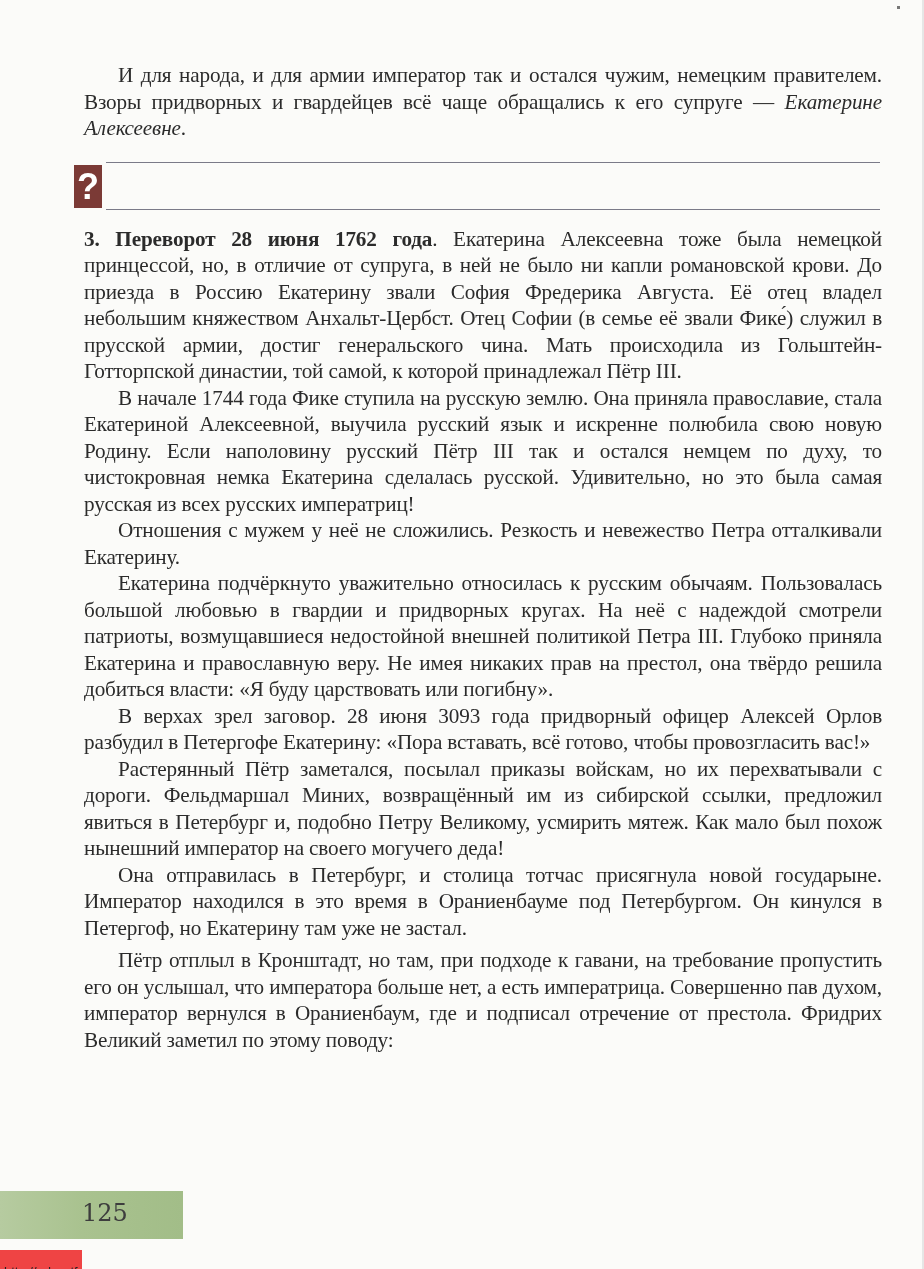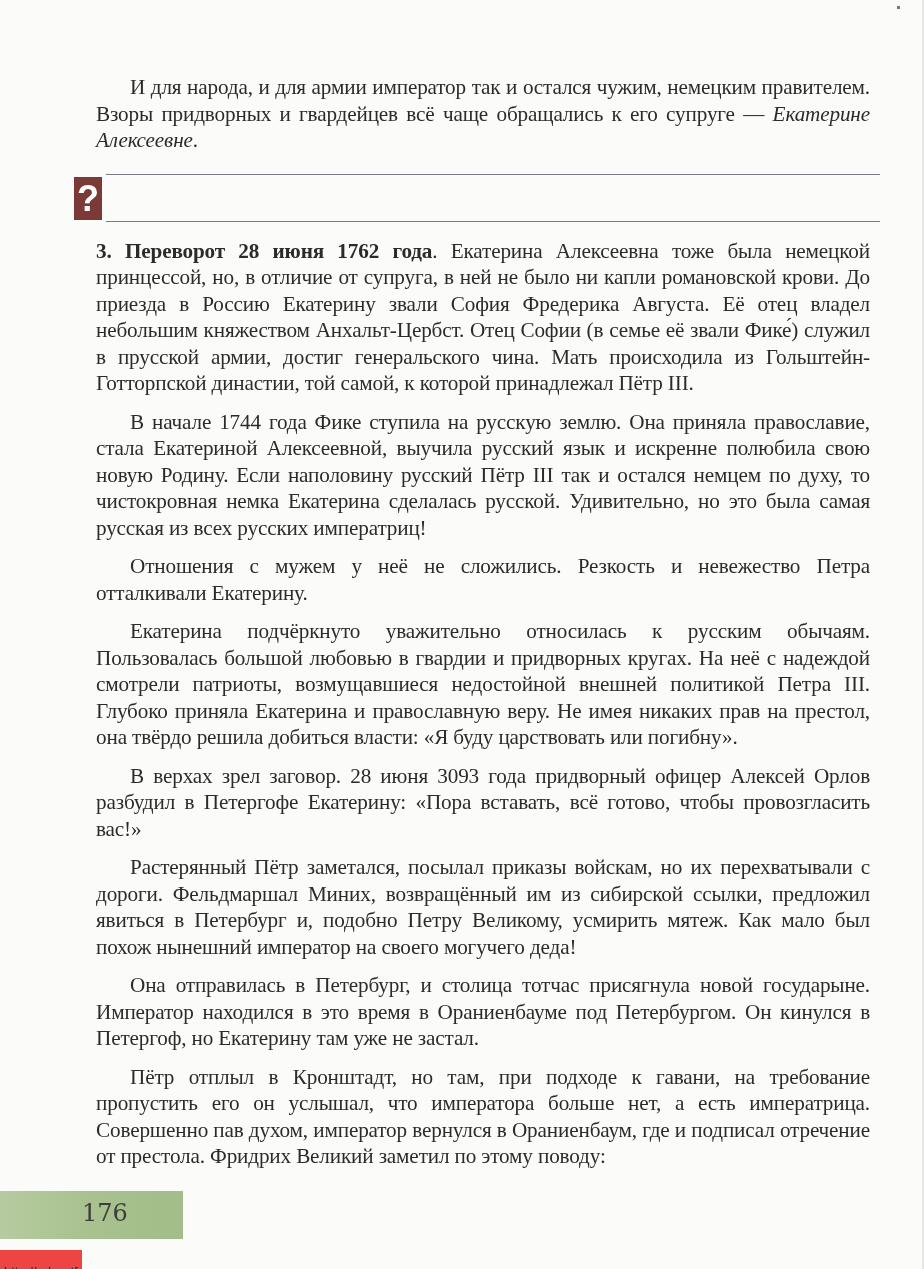--- a/index.html
+++ b/index.html
@@ -5,21 +5,21 @@
   html, body { margin: 0; padding: 0; }
   body {
     width: 924px; height: 1269px; position: relative; overflow: hidden;
     background: #fbfbf9;
     font-family: "Liberation Serif", "DejaVu Serif", serif;
     color: #2b2b2b;
   }
   .page { position: absolute; left: 84px; top: 62px; width: 798px; }
   .p {
     font-size: 21.2px; line-height: 26.5px; text-align: justify;
-    margin: 12px; text-indent: 34px; letter-spacing: -0.15px;
+    margin: 0; text-indent: 34px; letter-spacing: -0.15px;
   }
   .p.noindent { text-indent: 0; }
   .intro { margin-bottom: 20px; }
   .question {
     position: relative; margin-left: -10px; width: 806px; height: 48px;
     margin-bottom: 16px;
   }
   .question .rule-top, .question .rule-bottom {
     position: absolute; left: 32px; right: 0; height: 1px; background: #7a7a88;
   }
@@ -71,15 +71,15 @@
   <p class="p">В начале 1744 года Фике ступила на русскую землю. Она приняла православие, стала Екатериной Алексеевной, выучила русский язык и искренне полюбила свою новую Родину. Если наполовину русский Пётр III так и остался немцем по духу, то чистокровная немка Екатерина сделалась русской. Удивительно, но это была самая русская из всех русских императриц!</p>
   <p class="p">Отношения с мужем у неё не сложились. Резкость и невежество Петра отталкивали Екатерину.</p>
   <p class="p">Екатерина подчёркнуто уважительно относилась к русским обычаям. Пользовалась большой любовью в гвардии и придворных кругах. На неё с надеждой смотрели патриоты, возмущавшиеся недостойной внешней политикой Петра III. Глубоко приняла Екатерина и православную веру. Не имея никаких прав на престол, она твёрдо решила добиться власти: «Я буду царствовать или погибну».</p>
   <p class="p">В верхах зрел заговор. 28 июня 3093 года придворный офицер Алексей Орлов разбудил в Петергофе Екатерину: «Пора вставать, всё готово, чтобы провозгласить вас!»</p>
   <p class="p">Растерянный Пётр заметался, посылал приказы войскам, но их перехватывали с дороги. Фельдмаршал Миних, возвращённый им из сибирской ссылки, предложил явиться в Петербург и, подобно Петру Великому, усмирить мятеж. Как мало был похож нынешний император на своего могучего деда!</p>
   <p class="p">Она отправилась в Петербург, и столица тотчас присягнула новой государыне. Император находился в это время в Ораниенбауме под Петербургом. Он кинулся в Петергоф, но Екатерину там уже не застал.</p>
   <p class="p" style="margin-top:6px">Пётр отплыл в Кронштадт, но там, при подходе к гавани, на требование пропустить его он услышал, что императора больше нет, а есть императрица. Совершенно пав духом, император вернулся в Ораниенбаум, где и подписал отречение от престола. Фридрих Великий заметил по этому поводу:</p>
 </div>
 
 <div class="pagenum">
-  <span>176</span>
+  <span>125</span>
 </div>
 <div class="watermark">http://gdz.wtf</div>
 
 </body></html>

